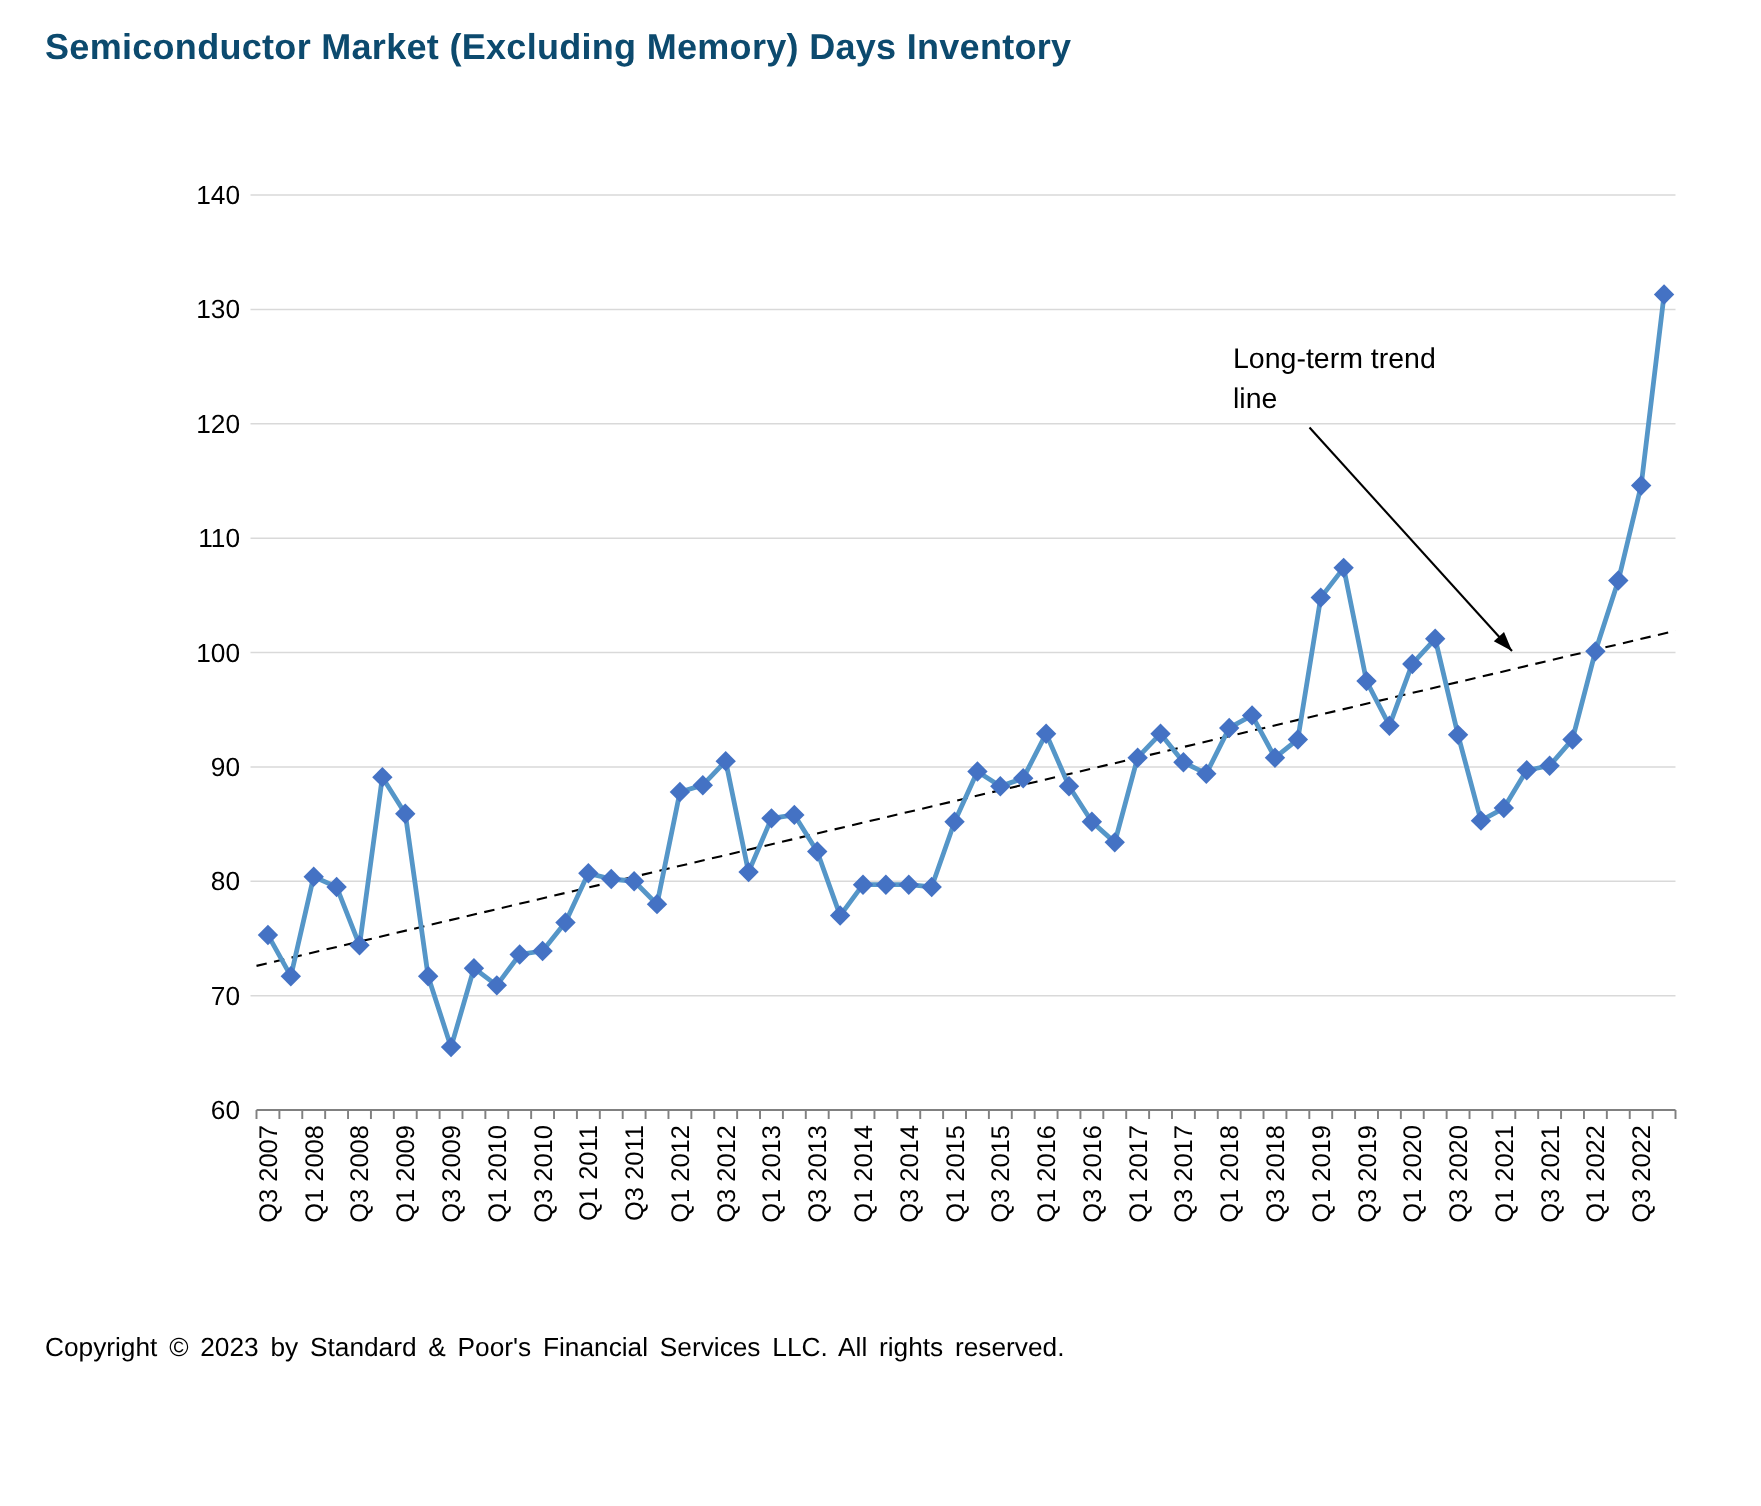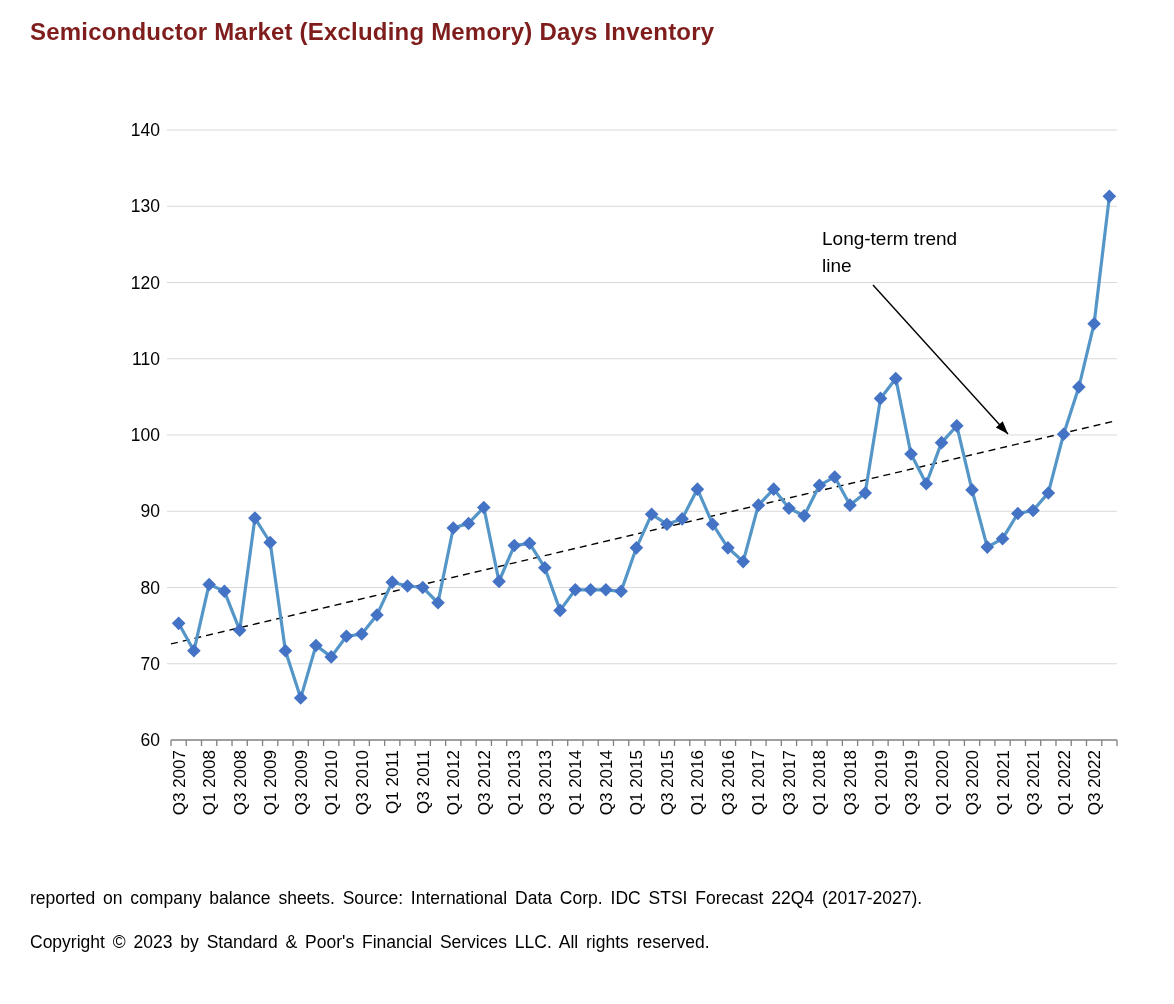--- a/index.html
+++ b/index.html
@@ -1,17 +1,17 @@
 <!DOCTYPE html>
 <html><head>
 <meta charset="utf-8">
 <style>
   html,body{margin:0;padding:0;background:#ffffff;}
   body{width:1174px;height:1004px;position:relative;font-family:"Liberation Sans",sans-serif;-webkit-font-smoothing:antialiased;}
-  #page-title{position:absolute;left:30px;top:18px;font-size:24px;font-weight:bold;color:#7f1d1d;letter-spacing:.2px;white-space:nowrap;}
+  #page-title{position:absolute;left:30px;top:18px;font-size:24px;font-weight:bold;color:#0c4a6e;letter-spacing:.2px;white-space:nowrap;}
   #chart-wrap{position:absolute;left:0;top:0;width:1174px;height:870px;}
   #footer{position:absolute;left:30px;top:876px;width:1120px;font-size:17.5px;line-height:44px;color:#000;word-spacing:3px;}
   svg text{font-family:"Liberation Sans",sans-serif;}
 </style>
 </head>
 <body>
 
 <div id="page-title">Semiconductor Market (Excluding Memory) Days Inventory</div>
 
 <div id="chart-wrap">
@@ -193,15 +193,14 @@
       <text x="1069.5967741935483" y="750" text-anchor="end" font-size="17px" fill="#000000" transform="rotate(-90 1069.5967741935483 750)">Q1 2022</text>
       <text x="1100.1129032258063" y="750" text-anchor="end" font-size="17px" fill="#000000" transform="rotate(-90 1100.1129032258063 750)">Q3 2022</text>
       <text x="822" y="245" font-size="19px" fill="#000000">Long-term trend</text>
       <text x="822" y="272" font-size="19px" fill="#000000">line</text>
       <line x1="873" y1="285" x2="1008" y2="434" stroke="#000000" stroke-width="1.4"></line>
       <polygon points="1008,434 1002.680252631328,421.277567530794 995.8624612205432,427.45476109090106" fill="#000000"></polygon>
     </svg>
 </div>
 
 <div id="footer">
-  <div>reported on company balance sheets. Source: International Data Corp. IDC STSI Forecast 22Q4 (2017-2027).</div>
   <div>Copyright © 2023 by Standard &amp; Poor's Financial Services LLC. All rights reserved.</div>
 </div>
 
 </body></html>

